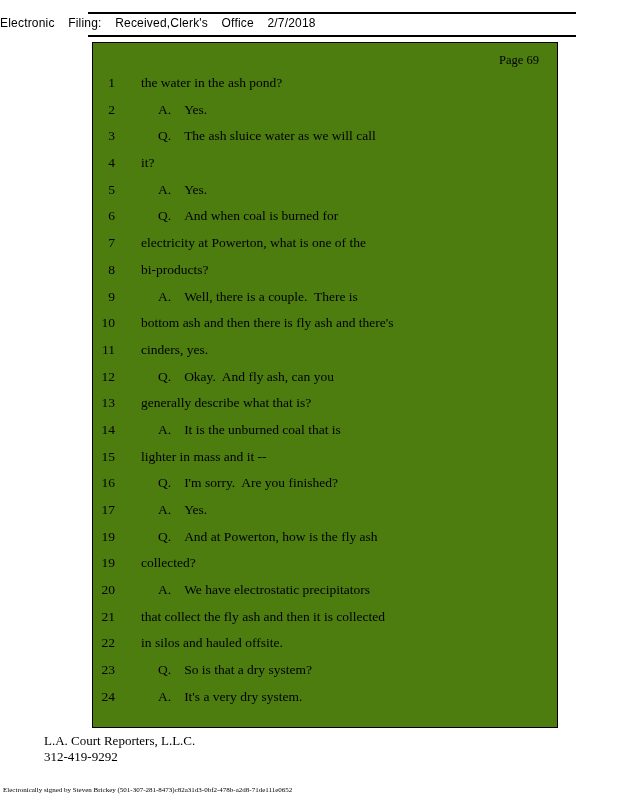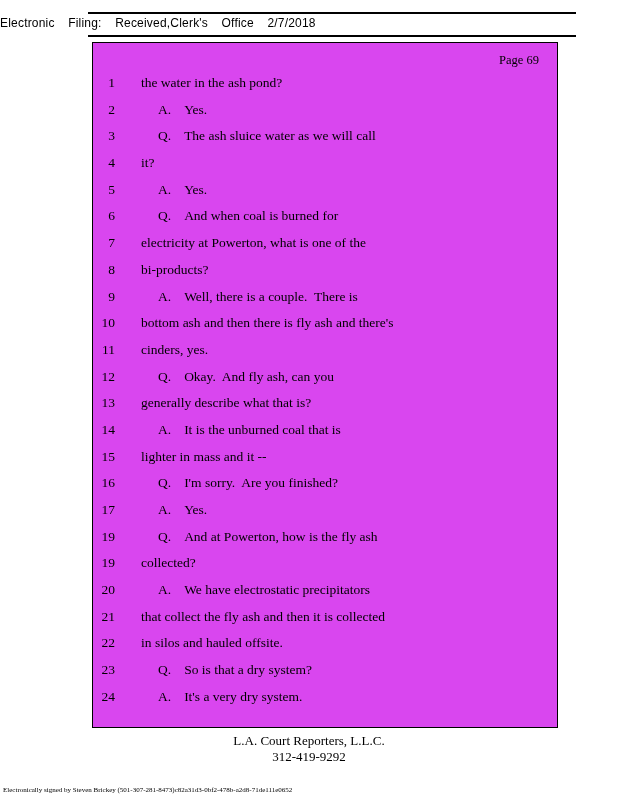--- a/index.html
+++ b/index.html
@@ -35,21 +35,21 @@
   }
 
   
   .page-box {
     position: absolute;
     left: 92px;
     top: 42px;
     width: 466px;
     height: 686px;
     border: 1.5px solid #000;
-    background: #d946ef;
+    background: #4d7c0f;
     box-sizing: border-box;
   }
   .page-label {
     position: absolute;
     top: 10px;
     right: 18px;
     font-size: 12.5px;
   }
   .lines {
     position: absolute;
@@ -74,23 +74,23 @@
   }
   .line-text.qa { padding-left: 17px; }
   .speaker-gap { display: inline-block; width: 13px; }
 
   
   .footer {
     position: absolute;
     left: 0;
     right: 0;
     top: 733px;
-    text-align: center;
     font-size: 13px;
     line-height: 16px;
+    padding-left: 44px;
   }
 
   
   .bottom-meta {
     position: absolute;
     top: 786px;
     left: 3px;
     right: 3px;
     display: flex;
     font-size: 7px;

